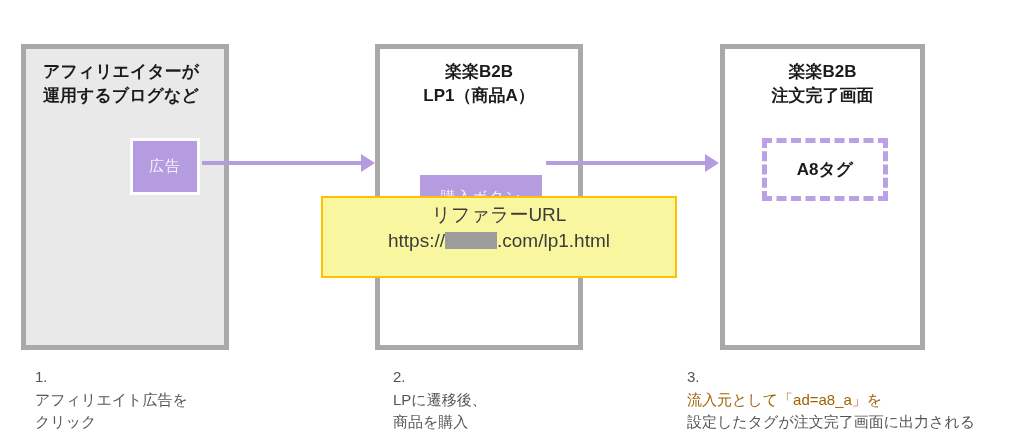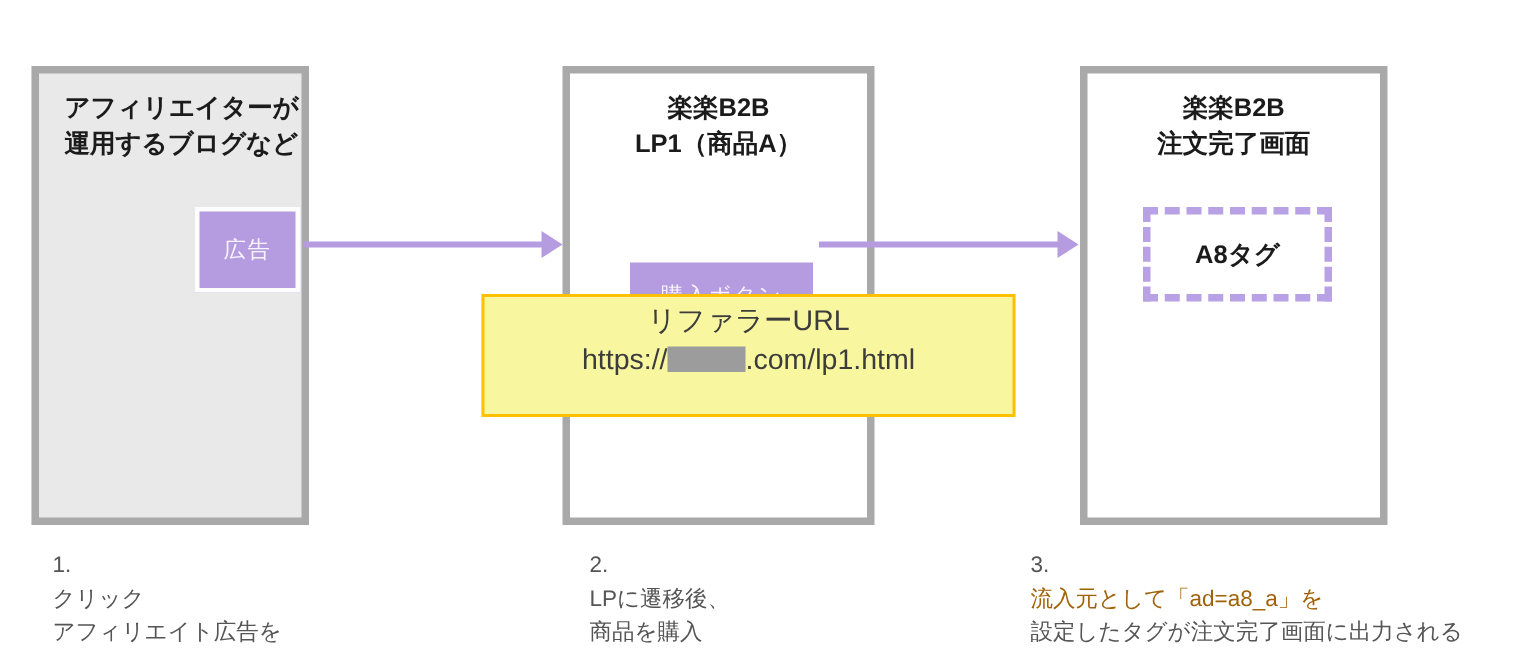--- a/index.html
+++ b/index.html
@@ -11,21 +11,21 @@
     background: #ffffff;
     overflow: hidden;
   }
   .frame-box {
     position: absolute;
     box-sizing: border-box;
     border: 5px solid #a9a9a9;
     top: 44px;
     height: 306px;
   }
-  .frame-box.blog  { left: 21px;  width: 185px; background: #e9e9e9; }
+  .frame-box.blog  { left: 21px;  width: 208px; background: #e9e9e9; }
   .frame-box.lp    { left: 375px; width: 208px; background: #ffffff; }
   .frame-box.order { left: 720px; width: 205px; background: #ffffff; }
 
   .box-title {
     font-weight: bold;
     font-size: 17px;
     color: #1b1b1b;
     line-height: 1.4;
     padding-top: 11px;
   }
@@ -163,22 +163,22 @@
 
   <div class="referrer-note">
     <div>リファラーURL</div>
     <div>
       <span>https://</span><span class="redacted-block"></span><span>.com/lp1.html</span>
     </div>
   </div>
 
   <div class="step-note step-1">
     <div>1.</div>
+    <div>アフィリエイト広告を</div>
     <div>クリック</div>
-    <div>アフィリエイト広告を</div>
   </div>
   <div class="step-note step-2">
     <div>2.</div>
     <div>LPに遷移後、</div>
     <div>商品を購入</div>
   </div>
   <div class="step-note step-3">
     <div>3.</div>
     <div class="red">流入元として「ad=a8_a」を</div>
     <div>設定したタグが注文完了画面に出力される</div>

